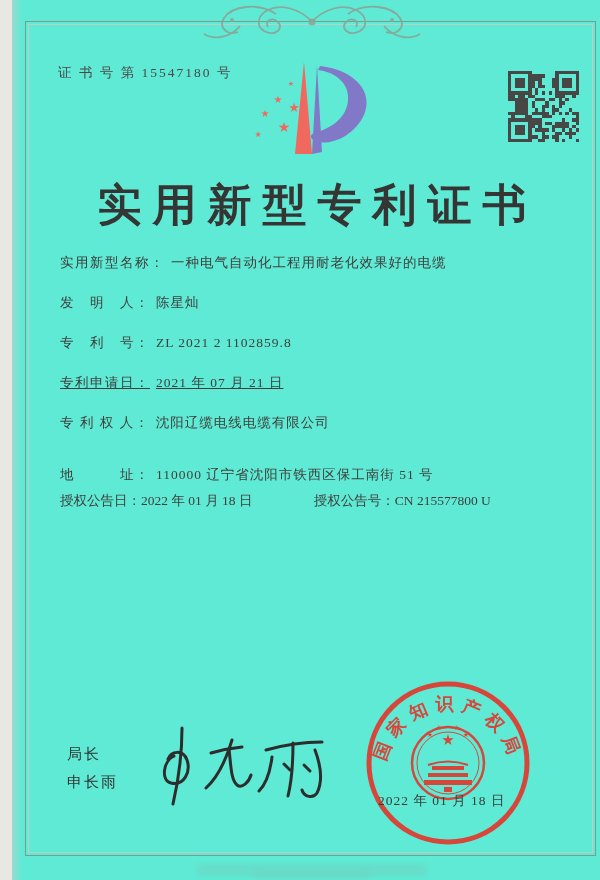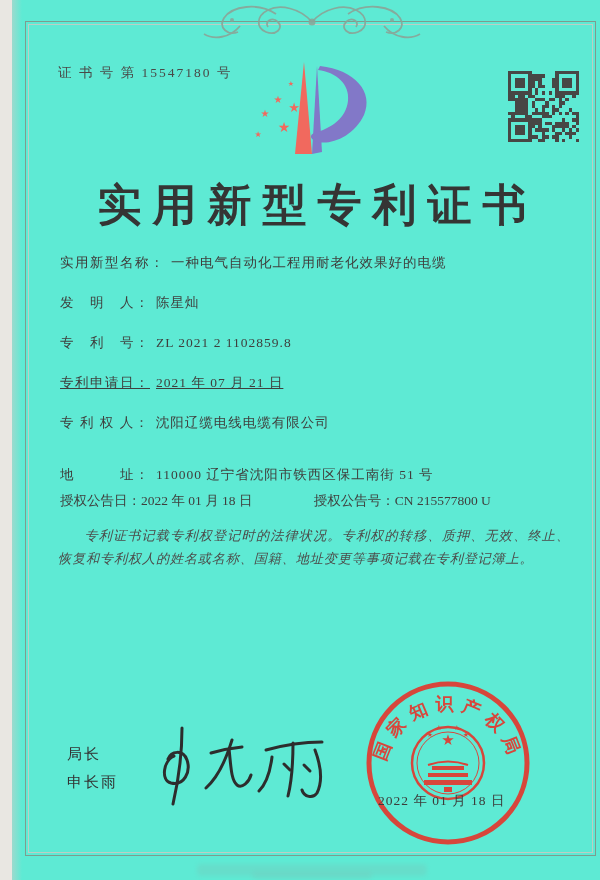--- a/index.html
+++ b/index.html
@@ -398,21 +398,20 @@
     <div class="row r5">
       <span class="lbl">地　　　址：</span><span class="val">110000 辽宁省沈阳市铁西区保工南街 51 号</span>
     </div>
     <div class="grant-row">
       <span class="lbl">授权公告日：</span><span class="val">2022 年 01 月 18 日</span>
       <span class="lbl second">授权公告号：</span><span class="val">CN 215577800 U</span>
     </div>
   </div>
 
   <div class="body-text">
-    <p>专利证书记载专利权登记时的法律状况。专利权的转移、质押、无效、终止、恢复和专利权人的姓名或名称、国籍、地址变更等事项记载在专利登记簿上。</p>
   </div>
 
   <div class="signer">
     <div>局长</div>
     <div>申长雨</div>
   </div>
 
   <svg class="signature" viewBox="0 0 205 92">
     <g fill="none" stroke="#2d2d2d" stroke-width="3" stroke-linecap="round" stroke-linejoin="round">
       <path d="M30,36 C20,40 16,60 27,63 C40,66 47,52 43,40 C39,29 27,31 24,39"></path>

